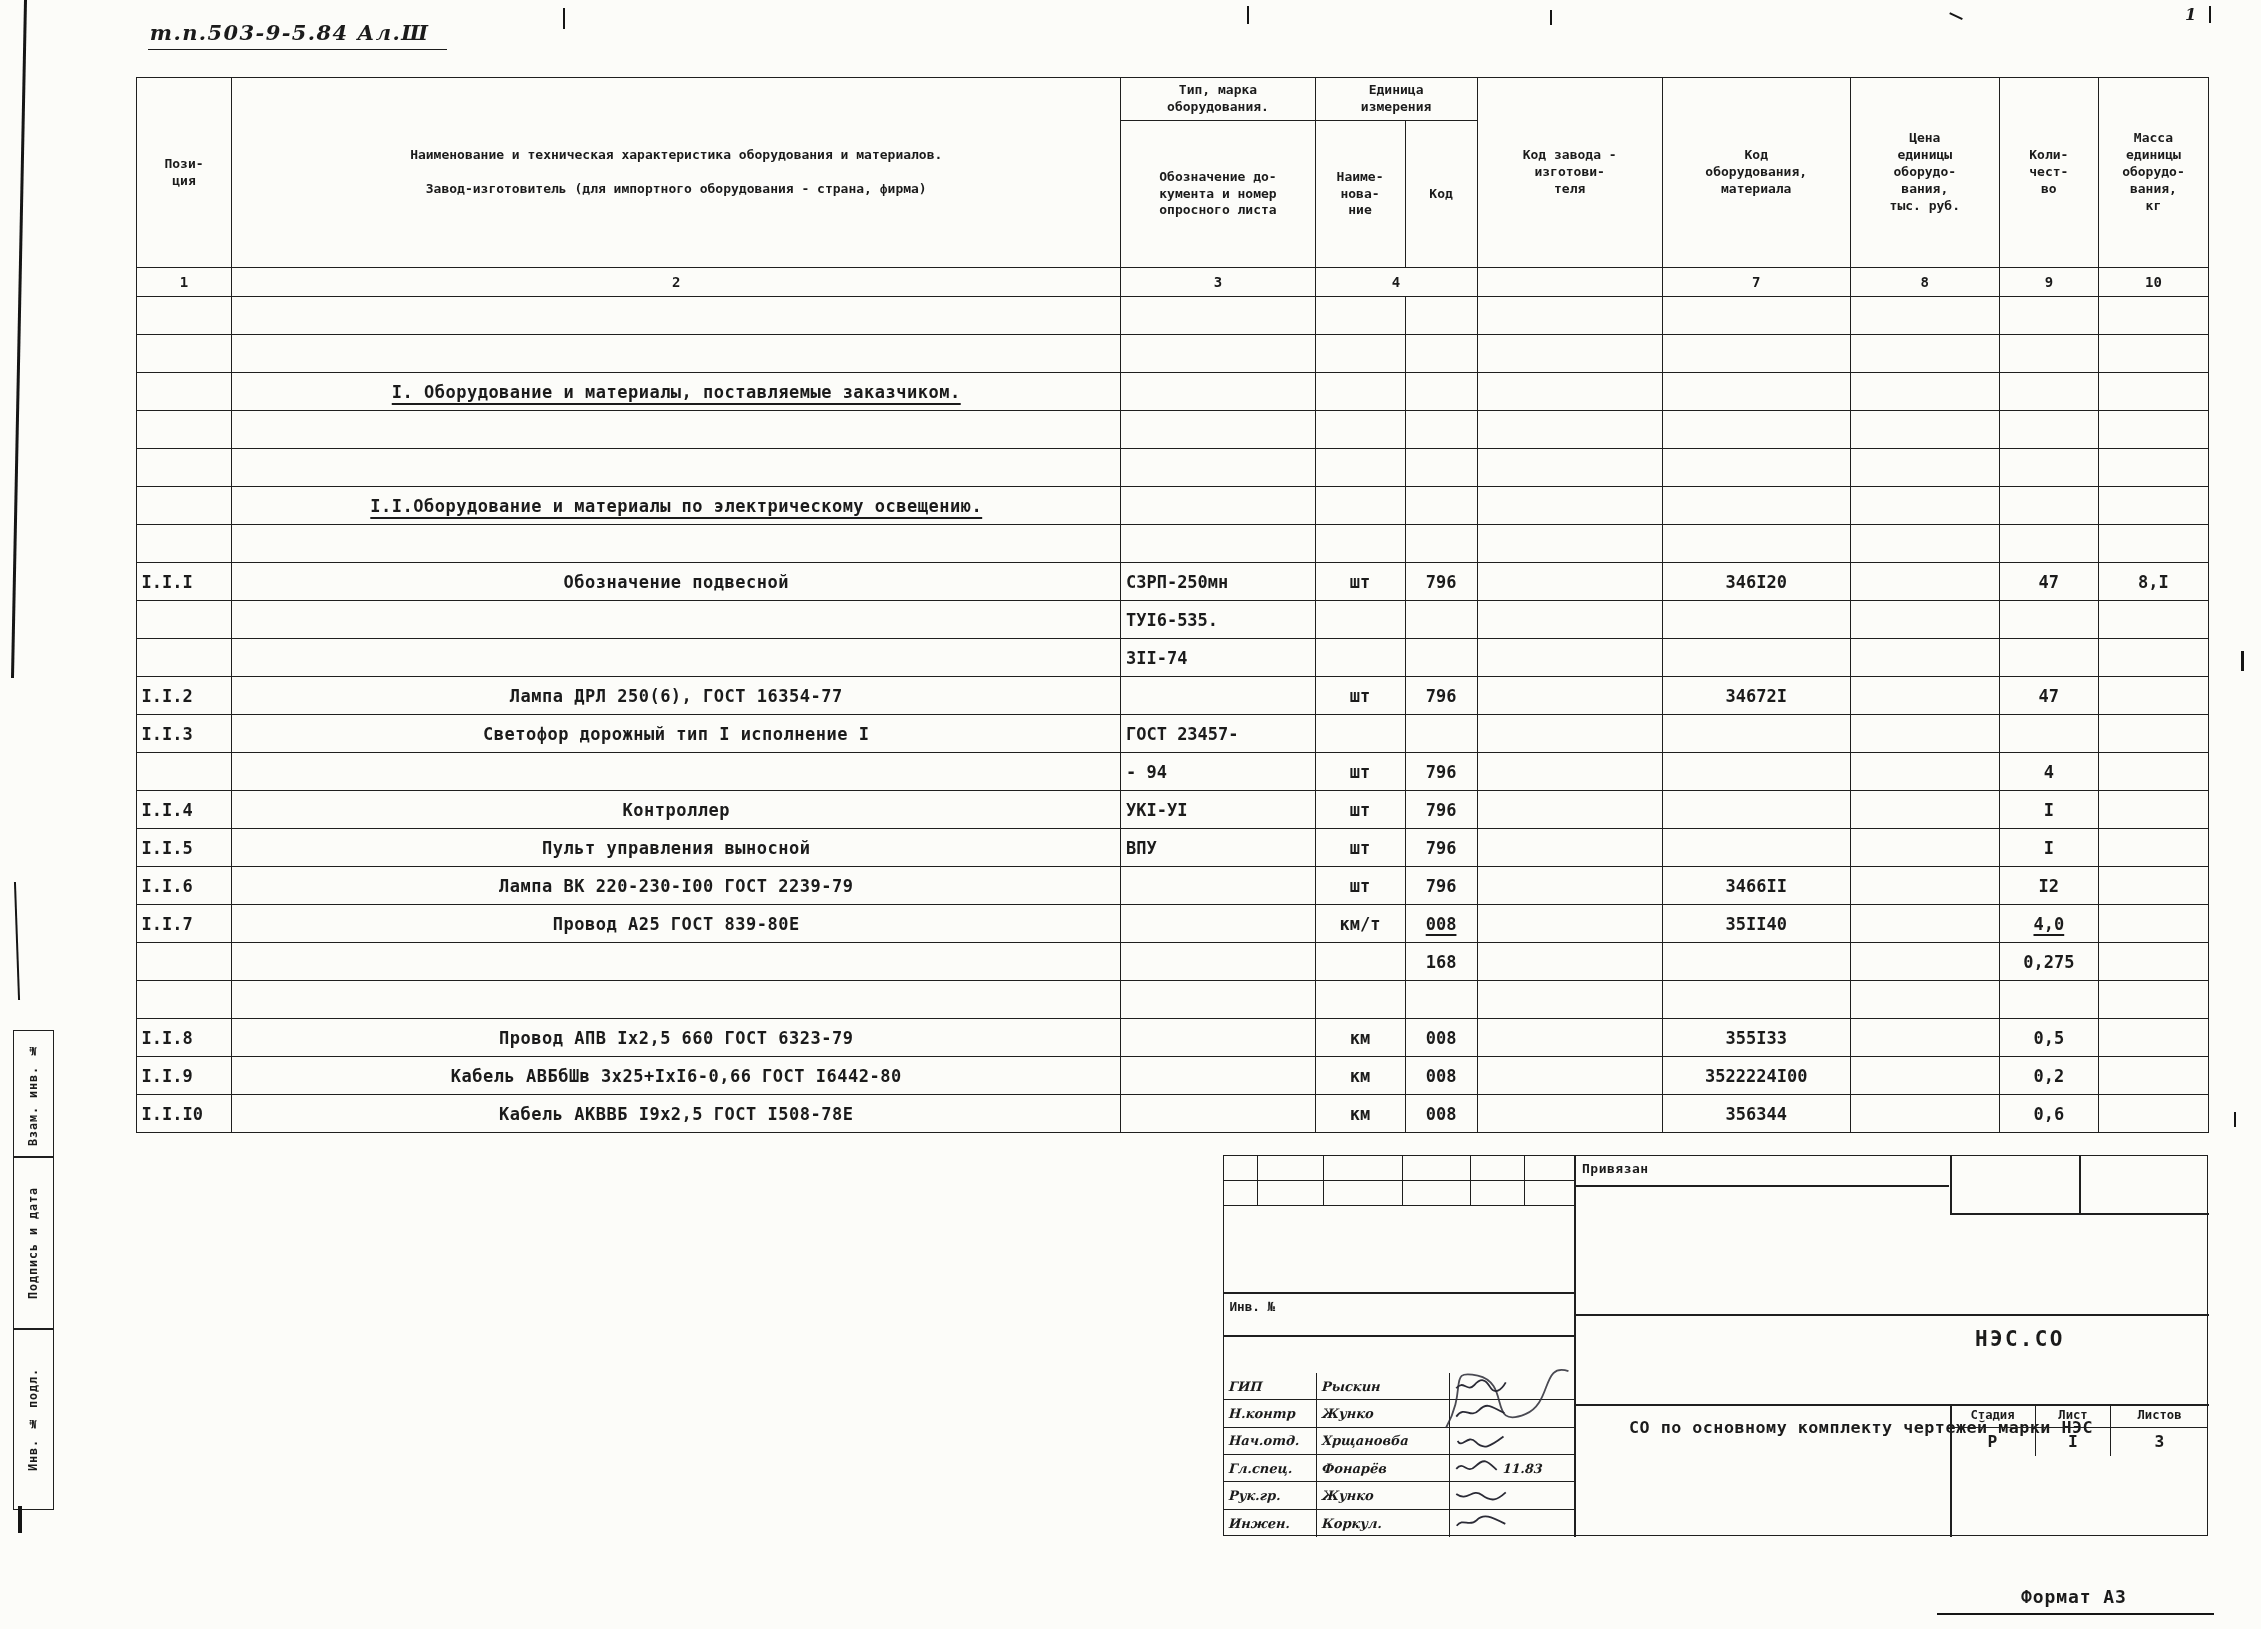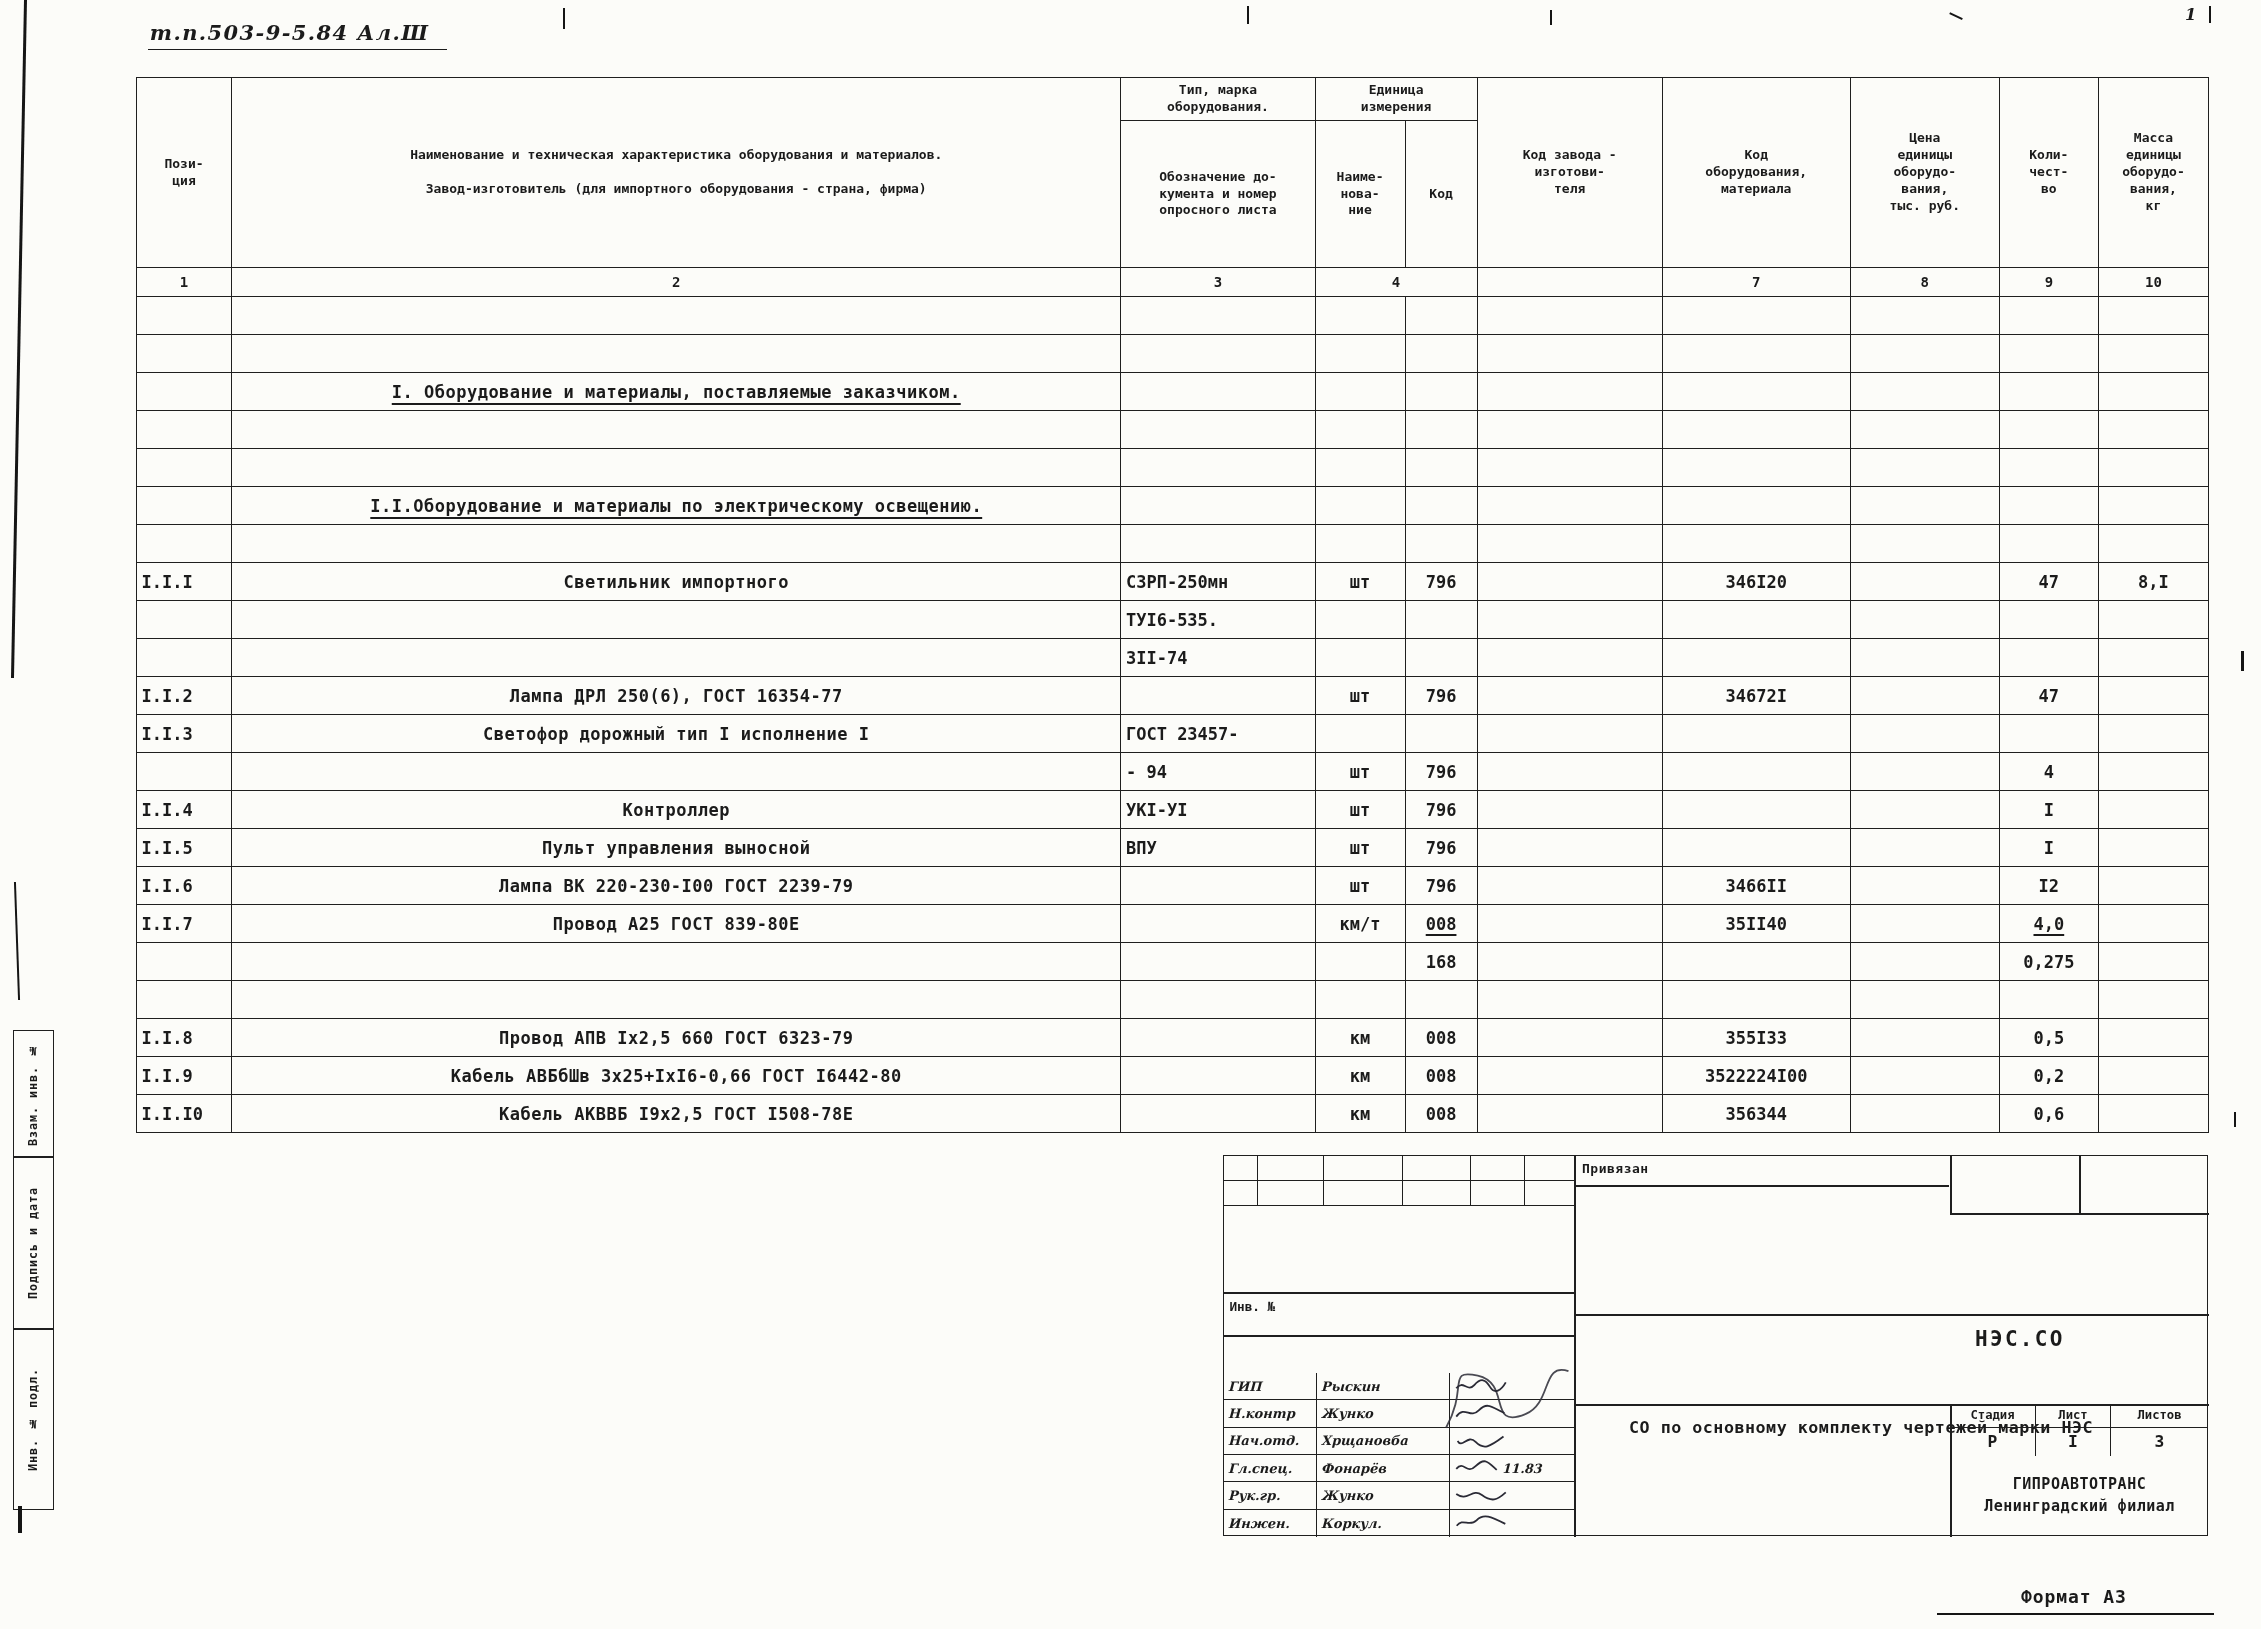--- a/index.html
+++ b/index.html
@@ -265,21 +265,21 @@
         <td class="c-un"></td>
         <td class="c-uc"></td>
         <td class="c-plant"></td>
         <td class="c-equip"></td>
         <td class="c-price"></td>
         <td class="c-qty"></td>
         <td class="c-mass"></td>
       </tr>
       <tr>
         <td class="c-pos">I.I.I</td>
-        <td class="c-name">Светильник импортного</td>
+        <td class="c-name">Обозначение подвесной</td>
         <td class="c-type">СЗРП-250мн</td>
         <td class="c-un">шт</td>
         <td class="c-uc">796</td>
         <td class="c-plant"></td>
         <td class="c-equip">346I20</td>
         <td class="c-price"></td>
         <td class="c-qty">47</td>
         <td class="c-mass">8,I</td>
       </tr>
       <tr>
@@ -590,23 +590,20 @@
   <div class="stage">
     <span>Стадия</span>
     <span>Лист</span>
     <span>Листов</span>
     <span class="v">Р</span>
     <span class="v">I</span>
     <span class="v">3</span>
   </div>
   <div class="sline v" style="left:726px;top:248px;height:133px"></div>
 
-  <div class="org typed">ГИПРОАВТОТРАНС
-Ленинградский
-филиал</div>
 
   <svg class="big-scribble scribble-svg" width="136" height="109" viewBox="0 0 300 240">
     <path d="M20 200 C 70 110, 20 70, 90 85 C 165 102, 110 205, 195 170 C 255 145, 230 55, 290 75"></path>
   </svg>
 </div>
 
 <span class="format-label typed">Формат А3</span>
 <div class="artifact" style="left:1937px;top:1613px;width:277px;height:1.8px"></div>
 
 <div class="artifact" style="left:23.5px;top:0;width:2.7px;height:678px;transform:rotate(1.1deg);transform-origin:top left;"></div>

